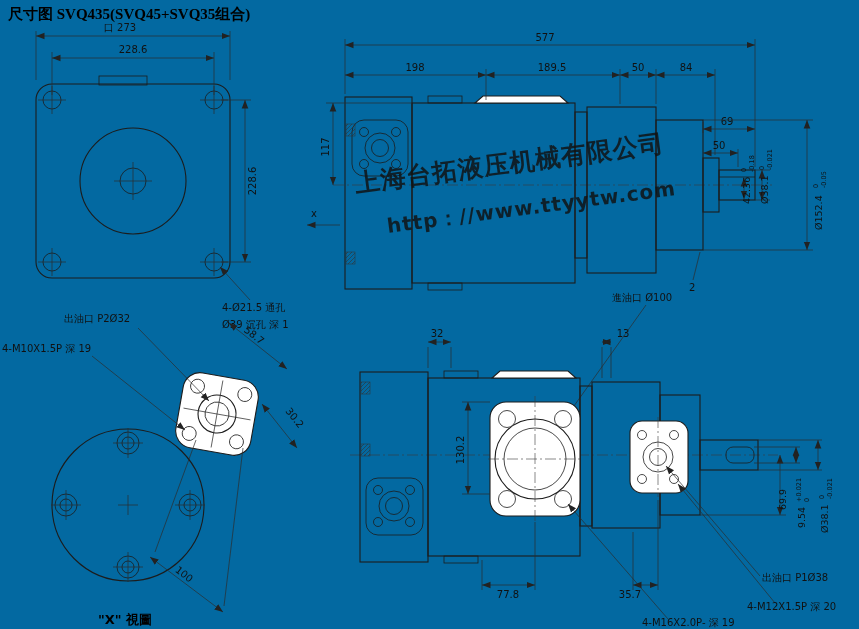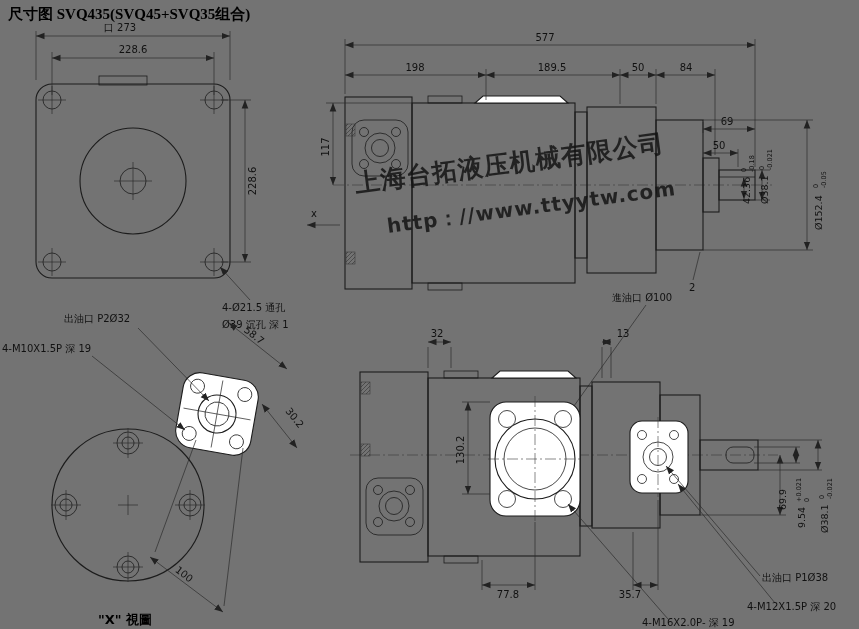--- a/index.html
+++ b/index.html
@@ -1,16 +1,16 @@
 <!DOCTYPE html>
 <html><head>
 <meta charset="utf-8">
 <style>
   html,body{margin:0;padding:0;background:#fff;}
-  .stage{position:relative;width:859px;height:629px;background:#737373;overflow:hidden;
+  .stage{position:relative;width:859px;height:629px;background:#0369a1;overflow:hidden;
          font-family:"DejaVu Sans",sans-serif;}
   svg{position:absolute;left:0;top:0;}
   .ln{fill:none;stroke:#1c1c1c;stroke-width:1.1;}
   .fw{fill:#ffffff;stroke:#1c1c1c;stroke-width:1.1;}
   .ln2{fill:none;stroke:#1c1c1c;stroke-width:0.8;}
   .dim{fill:none;stroke:#2c2c2c;stroke-width:0.7;}
   .cl{fill:none;stroke:#3a3a3a;stroke-width:0.6;stroke-dasharray:11 3 2 3;}
   text{font-family:"DejaVu Sans",sans-serif;fill:#111;}
   .t{font-size:10px;}
   .t9{font-size:9.5px;}

